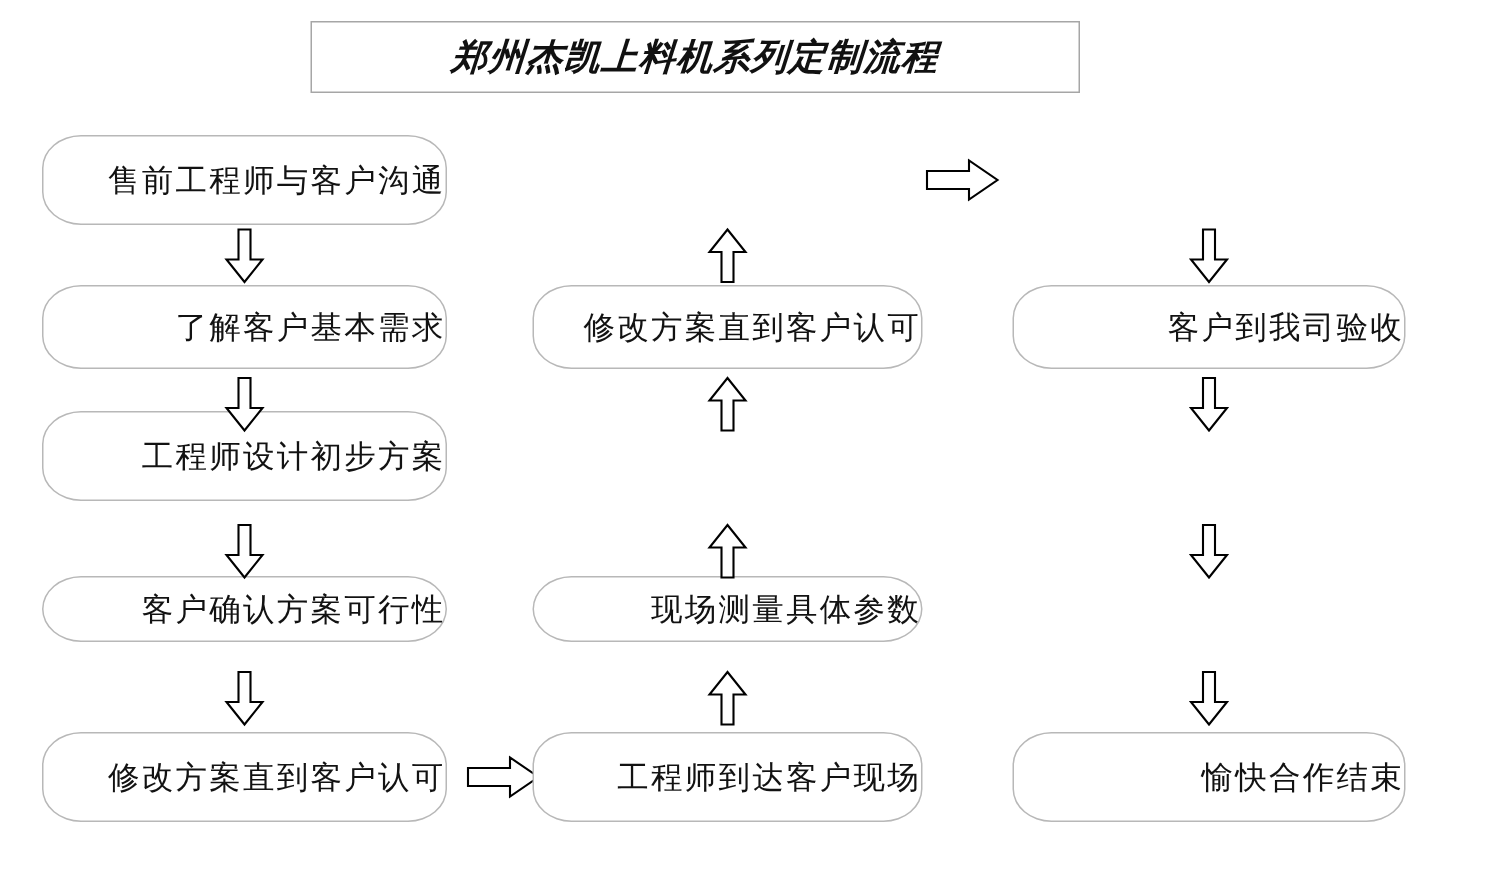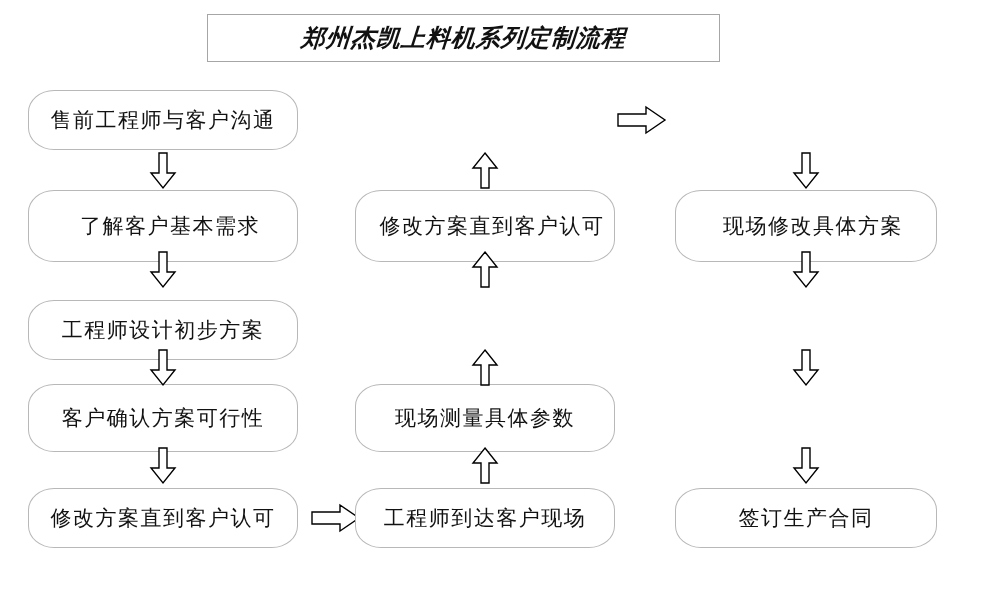--- a/index.html
+++ b/index.html
@@ -49,38 +49,38 @@
 
   
   .node {
     position: absolute;
     box-sizing: border-box;
     border: 1px solid #b8b8b8;
     border-radius: 26px / 22px;
     background: #ffffff;
     display: flex;
     align-items: center;
-    justify-content: center;
+    justify-content: flex-end;
   }
   .node-label {
     font-family: "DejaVu Serif", "Liberation Serif", serif;
     font-size: 21px;
     color: #121212;
     white-space: nowrap;
     letter-spacing: 1.5px;
     font-weight: 500;
   }
   .node.col1 { left: 28px;  width: 270px; }
   .node.col2 { left: 355px; width: 260px; }
   .node.col3 { left: 675px; width: 262px; }
 
   .r1 { top: 90px;  height: 60px; }
-  .r2 { top: 190px; height: 72px; padding-left: 14px; }
-  .r3 { top: 300px; height: 60px; }
-  .r4 { top: 384px; height: 68px; }
+  .r2 { top: 190px; height: 56px; padding-left: 14px; }
+  .r3 { top: 274px; height: 60px; }
+  .r4 { top: 384px; height: 44px; }
   .r5 { top: 488px; height: 60px; }
 
   
   .arrow {
     position: absolute;
     pointer-events: none;
   }
   .arrow svg { display: block; overflow: visible; }
   .arrow svg polygon {
     fill: #ffffff;
@@ -175,24 +175,24 @@
       </svg>
   </div>
 
   <div class="arrow arr-h" style="left:618px; top:106px;">
     <svg viewBox="0 0 48 28" width="48" height="28">
         <polygon points="0,8 28,8 28,1 47,14 28,27 28,20 0,20"></polygon>
       </svg>
   </div>
 
   <div class="node col3 r2">
-    <span class="node-label">现场修改具体方案</span>
+    <span class="node-label">客户到我司验收</span>
   </div>
   <div class="node col3 r5">
-    <span class="node-label">签订生产合同</span>
+    <span class="node-label">愉快合作结束</span>
   </div>
 
   <div class="arrow arr-v" style="left:793px; top:153px;">
     <svg viewBox="0 0 26 36" width="26" height="36">
         <polygon points="9,0 17,0 17,20 25,20 13,35 1,20 9,20"></polygon>
       </svg>
   </div>
   <div class="arrow arr-v" style="left:793px; top:252px;">
     <svg viewBox="0 0 26 36" width="26" height="36">
         <polygon points="9,0 17,0 17,20 25,20 13,35 1,20 9,20"></polygon>

